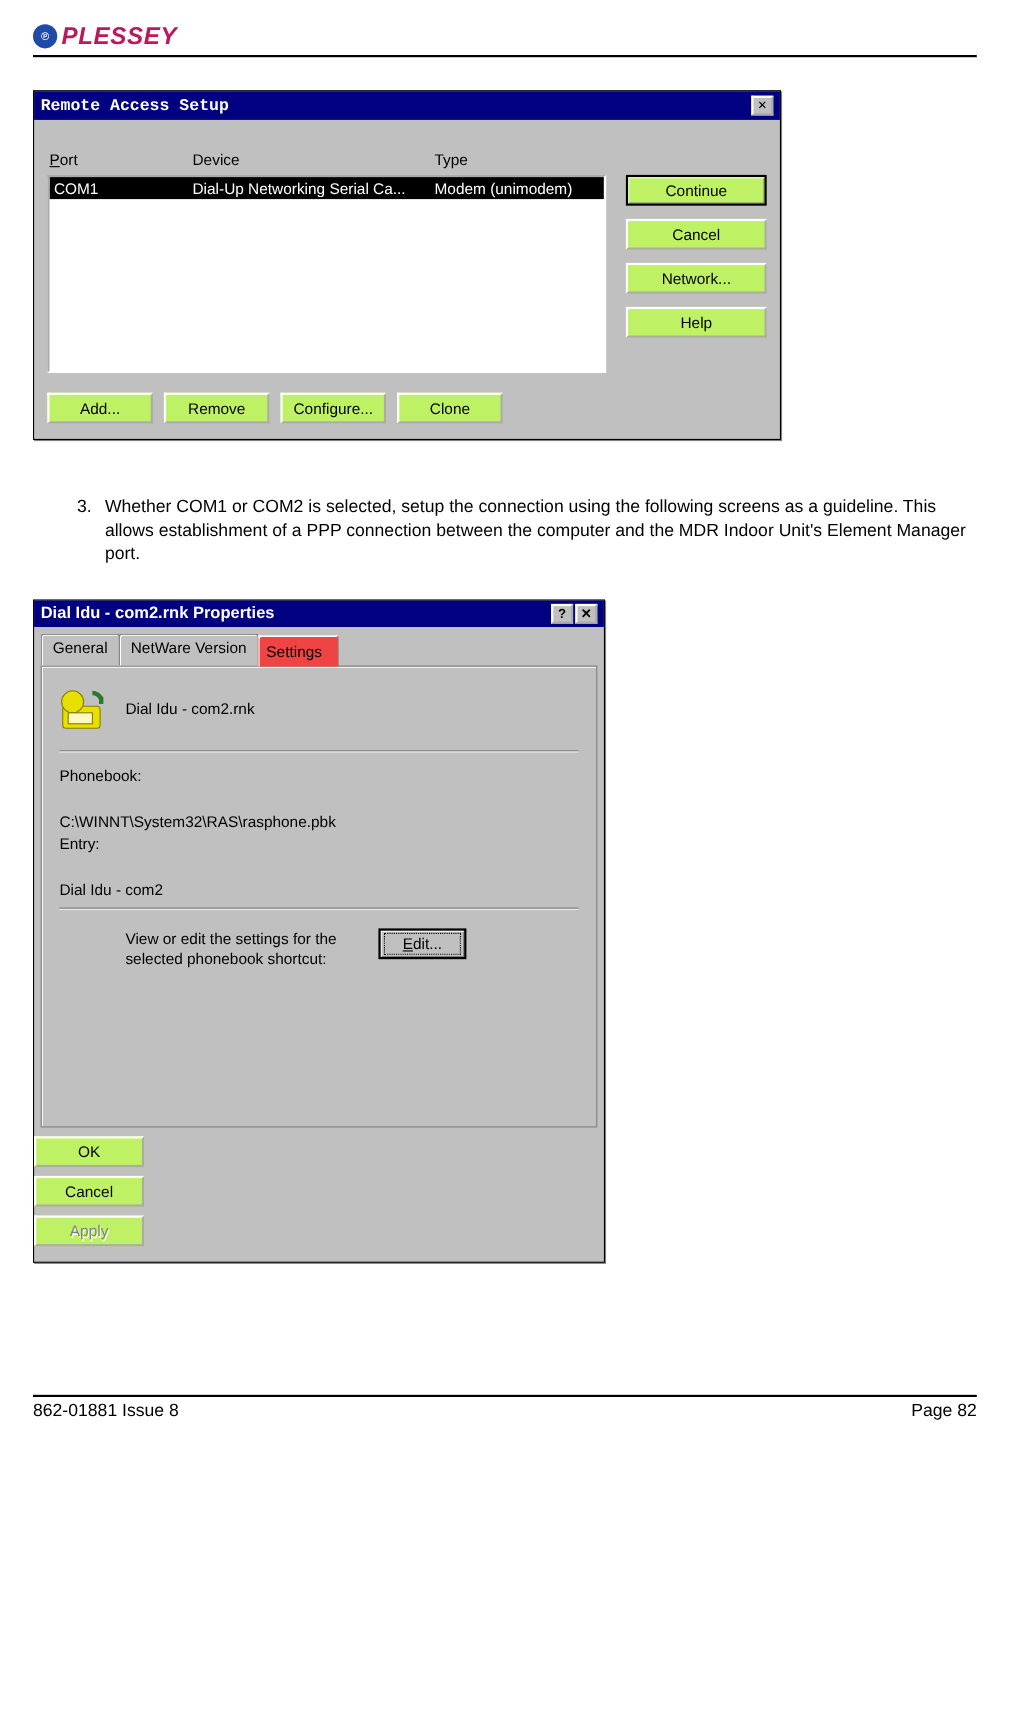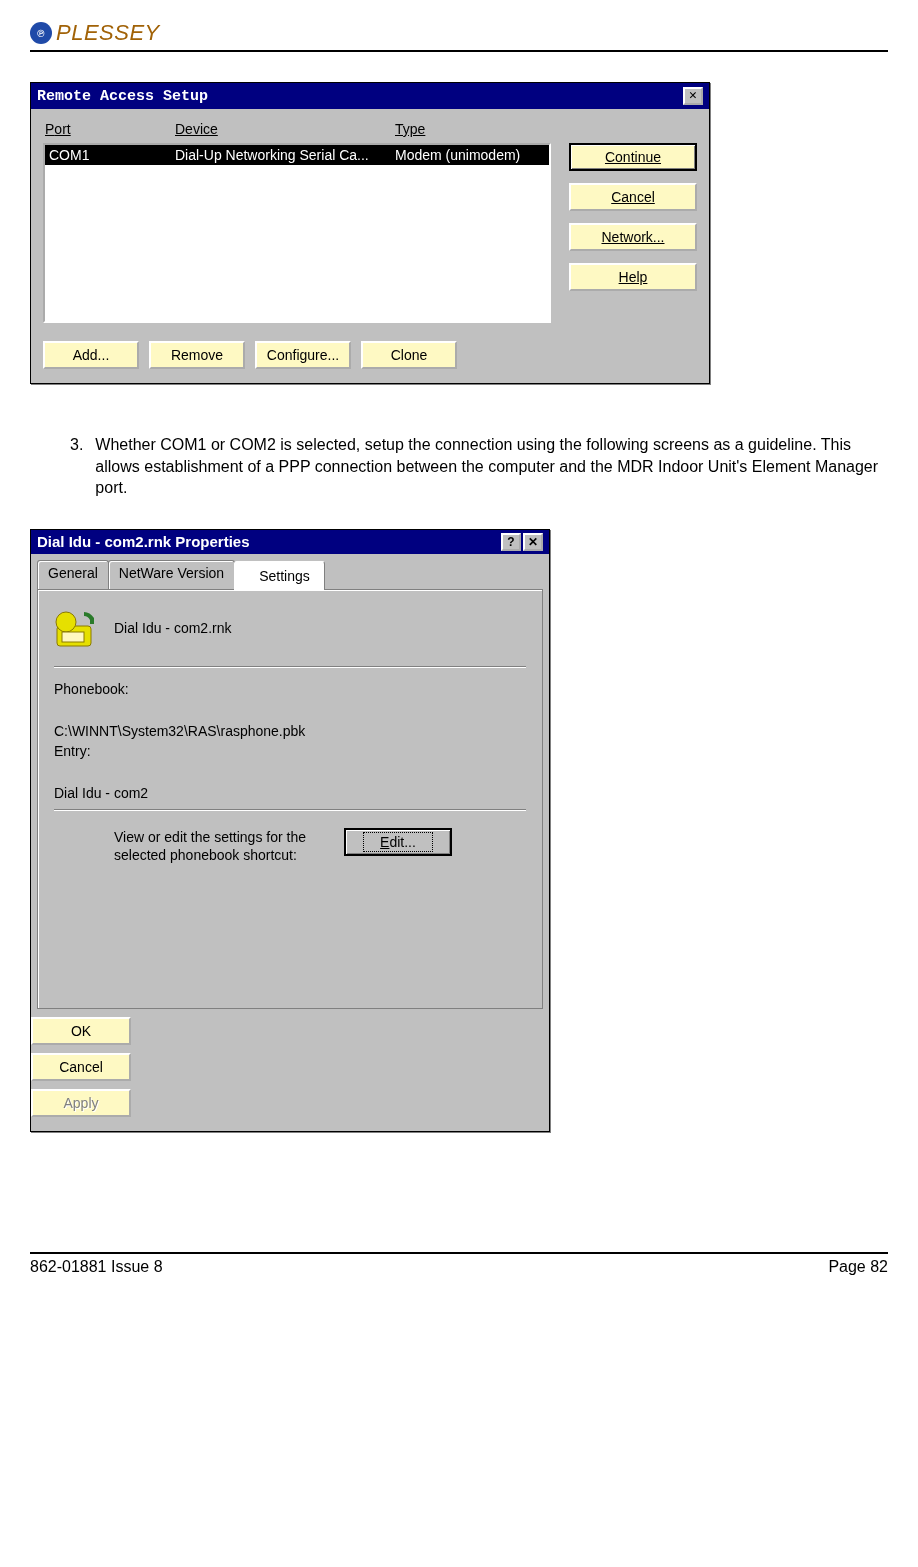--- a/index.html
+++ b/index.html
@@ -20,61 +20,61 @@
     padding-bottom: 4px;
     margin-bottom: 30px;
   }
   .logo { display: flex; align-items: center; gap: 4px; }
   .logo-badge {
     width: 22px; height: 22px; border-radius: 50%; background:#1f4aa8;
     display:flex; align-items:center; justify-content:center;
     color:#fff; font-size:10px; font-style:italic; font-weight:bold;
   }
   .logo-text {
-    font-weight: 400; font-style: italic; font-size: 22px;
-    letter-spacing: 0.5px; color:#a16207;
+    font-weight: 700; font-style: italic; font-size: 22px;
+    letter-spacing: 0.5px; color:#be185d;
   }
   .doc-title { font-size: 18px; }
 
   
   .dialog1 {
     width: 680px; border: 1px solid #000; background:#c0c0c0;
     box-shadow: 1px 1px 0 #808080;
     margin-bottom: 50px;
   }
   .titlebar {
     background:#000080; color:#fff; font-weight:bold;
     padding:4px 6px; font-size:15px; display:flex; justify-content:space-between;
     align-items:center; font-family: Liberation Mono, monospace;
   }
   .close-btn {
     width:20px; height:18px; background:#c0c0c0;
     border:2px outset #fff; color:#000; font-size:13px; line-height:12px;
     text-align:center; font-weight:bold; cursor:pointer;
     display:flex; align-items:center; justify-content:center;
   }
-  .d1-body { padding:8px 12px 12px 12px; display:flex; gap:18px;text-decoration:underline; }
+  .d1-body { padding:24px 12px 12px 12px; display:flex; gap:18px; }
   .d1-left { flex:1; }
   .col-heads { display:flex; gap:0; padding:4px 2px 6px 2px; font-size:14px; }
   .col-heads span:nth-child(1){ width:130px; }
   .col-heads span:nth-child(2){ width:220px; }
   .col-heads span:nth-child(3){ flex:1; }
   .underline-first::first-letter { text-decoration: underline; }
   .listbox {
     background:#fff; border:2px inset #fff; height:180px; overflow:hidden;
     font-size:14px;
   }
   .list-row { display:flex; padding:2px 4px; }
   .list-row.sel { background:#000000; color:#fff; }
   .list-row span:nth-child(1){ width:126px; }
   .list-row span:nth-child(2){ width:220px; white-space:nowrap; overflow:hidden; }
   .list-row span:nth-child(3){ flex:1; white-space:nowrap; }
   .d1-right { width:128px; display:flex; flex-direction:column; gap:12px; padding-top:26px;}
   .btn {
-    height:28px; background:#fef9c3; border:2px outset #fff;
+    height:28px; background:#bef264; border:2px outset #fff;
     font-size:14px; cursor:pointer; display:flex; align-items:center;
     justify-content:center; font-family: Tahoma, Arial, sans-serif;
   }
   .btn.default { border:2px solid #000; box-shadow: inset 1px 1px 0 #fff, inset -1px -1px 0 #808080; }
   .d1-bottom { display:flex; gap:10px; padding:6px 12px 14px 12px; }
   .d1-bottom .btn { width:96px; }
 
   
   .para { margin: 0 0 30px 40px; display:flex; gap:12px; font-size:16px; line-height:1.35; }
   .para .num { width:20px; }
@@ -95,37 +95,37 @@
     color:#000; font-size:12px; line-height:12px; font-weight:bold;
     display:flex; align-items:center; justify-content:center; cursor:pointer;
   }
   .tabs-row { display:flex; padding:6px 6px 0 6px; gap:0; }
   .tab {
     border:1px solid #808080; border-bottom:none; background:#c0c0c0;
     padding:4px 10px; font-size:14px; margin-right:-1px; cursor:pointer;
     border-top-left-radius:3px; border-top-right-radius:3px;
     box-shadow: inset 1px 1px 0 #fff;
   }
-  .tab.active { background:#ffffff; position:relative; top:1px; padding:6px 14px 6px 24px;
+  .tab.active { background:#ef4444; position:relative; top:1px; padding:6px 14px 6px 7px;
     border-color:#fff #808080 #c0c0c0 #fff;
   }
   .tab-panel {
     border:1px solid #808080; margin:0 6px 8px 6px; background:#c0c0c0;
     box-shadow: inset 1px 1px 0 #fff; padding:16px 16px 120px 16px; min-height:420px;
   }
   .d2-top { display:flex; align-items:center; gap:16px; margin-bottom:16px;}
   .phone-icon {
     width:44px; height:44px;
   }
   .hr { border:none; border-top:1px solid #808080; box-shadow:0 1px 0 #fff; margin:8px 0 14px 0; }
   .kv { display:flex; gap:26px; font-size:14px; margin:4px 0;flex-direction:column; }
   .kv .k { width:88px; }
   .d2-edit { display:flex; align-items:flex-start; gap:30px; margin-top:18px;}
   .d2-edit .txt { width:260px; font-size:14px; line-height:1.3; padding-left:60px;}
-  .d2-edit .editbtn { width:108px; }
+  .d2-edit .editbtn { width:80px; }
   .focusbtn {
     height:28px; border:2px solid #000; background:#c0c0c0;
     box-shadow: inset 1px 1px 0 #fff, inset -1px -1px 0 #808080;
     display:flex; align-items:center; justify-content:center; font-size:14px;
     cursor:pointer;
   }
   .focusbtn .dotted { border:1px dotted #000; padding:1px 16px; }
   .d2-footer { display:flex; justify-content:flex-end; gap:8px; padding:0 14px 14px 0;flex-direction:column;}
   .d2-footer .btn { width:100px; }
   .d2-footer .btn.disabled { color:#808080; text-shadow:1px 1px 0 #fff; cursor:default;}

